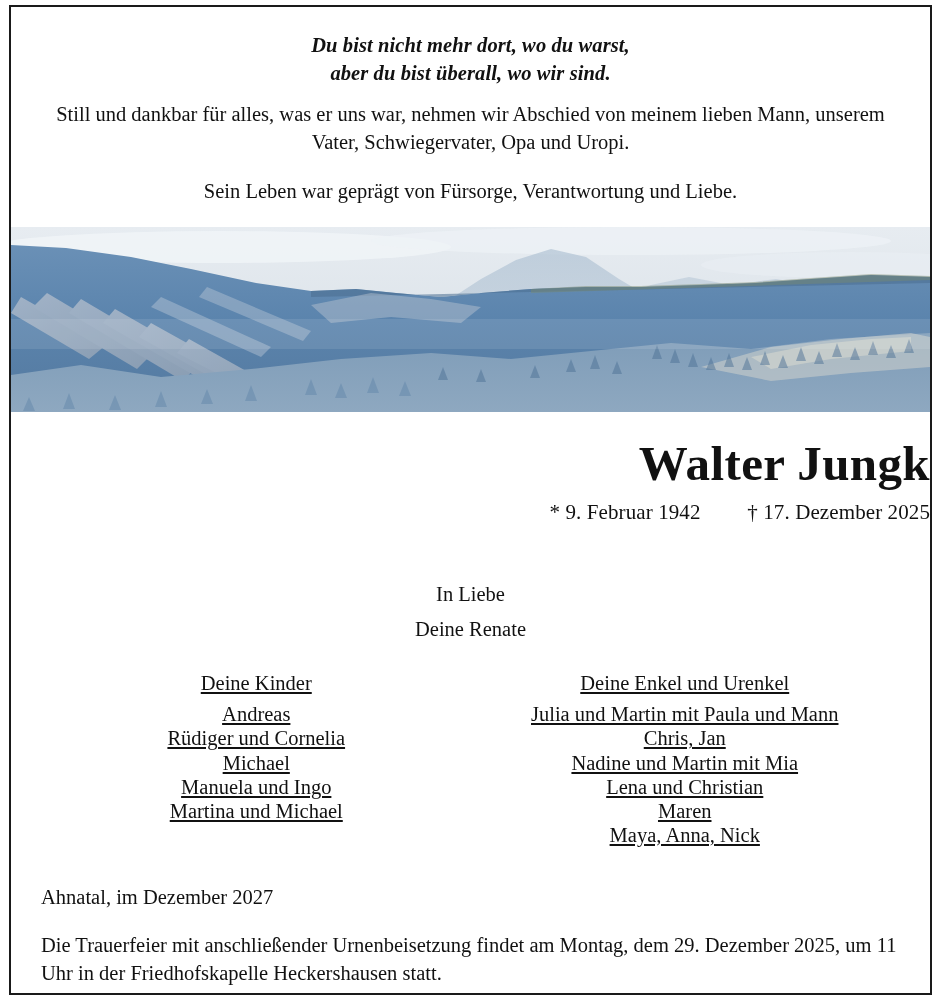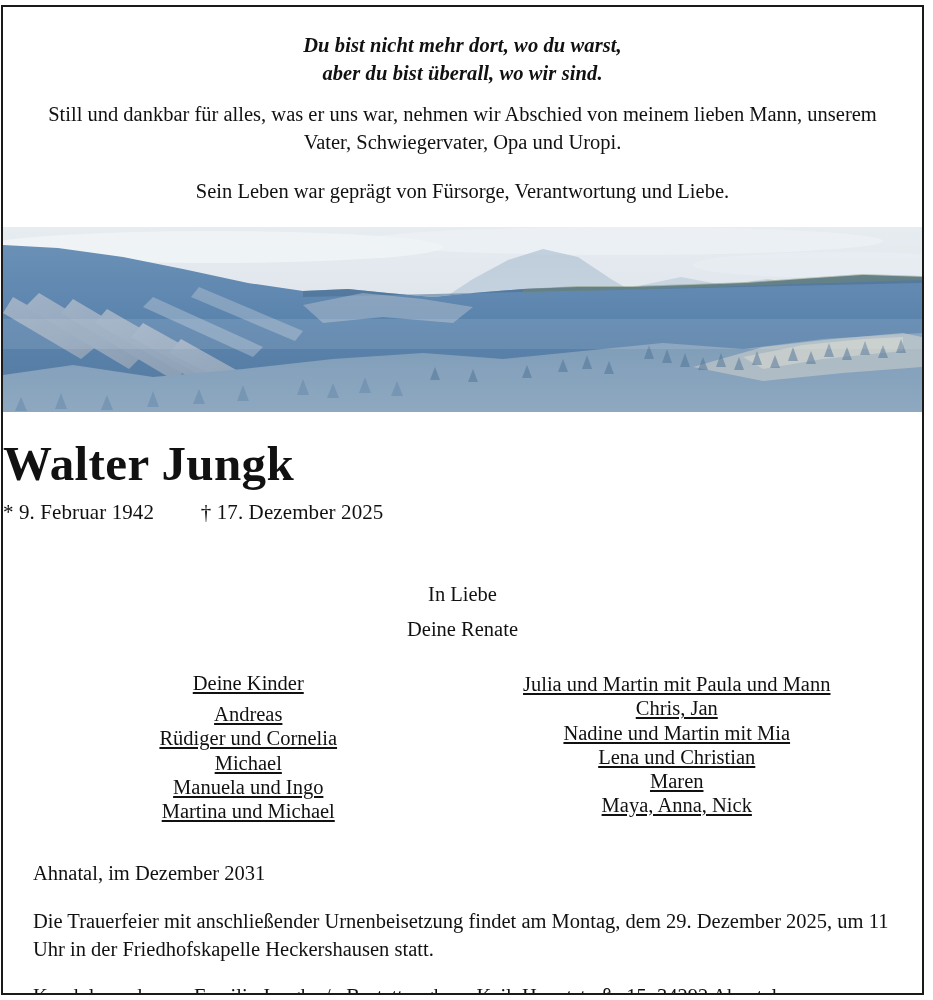--- a/index.html
+++ b/index.html
@@ -12,21 +12,21 @@
     width: 933px;
     height: 1000px;
     overflow: hidden;
     font-family: "Liberation Serif", "DejaVu Serif", serif;
     color: #111111;
   }
 
   
   .notice {
     position: absolute;
-    left: 1px;
+    left: 9px;
     top: 5px;
     width: 919px;   
     height: 986px;  
     border: 2px solid #1a1a1a;
     background: #ffffff;
     box-sizing: content-box;
     overflow: hidden;
   }
 
   
@@ -61,21 +61,21 @@
     margin-top: 21px;
     width: 100%;
     height: 185px;
     overflow: hidden;
     background: #dfe5ea;
   }
   .photo svg { display: block; width: 100%; height: 100%; }
 
   
   .name-block {
-    text-align: left;
+    text-align: right;
     margin-top: 26px;
   }
   .deceased-name {
     font-size: 49px;
     font-weight: 700;
     letter-spacing: 0.4px;
     line-height: 1.08;
   }
   .dates {
     margin-top: 9px;
@@ -271,31 +271,32 @@
       <div class="fam-head">Deine Kinder</div>
       <ul>
         <li>Andreas</li>
         <li>Rüdiger und Cornelia</li>
         <li>Michael</li>
         <li>Manuela und Ingo</li>
         <li>Martina und Michael</li>
       </ul>
     </div>
     <div class="fam-col">
+      <div class="fam-head">Deine Enkel und Urenkel</div>
       <ul>
         <li>Julia und Martin mit Paula und Mann</li>
         <li>Chris, Jan</li>
         <li>Nadine und Martin mit Mia</li>
         <li>Lena und Christian</li>
         <li>Maren</li>
         <li>Maya, Anna, Nick</li>
       </ul>
     </div>
   </div>
 
   <div class="footer">
-    <div class="foot-line">Ahnatal, im Dezember 2031</div>
+    <div class="foot-line">Ahnatal, im Dezember 2027</div>
     <div class="foot-line">Die Trauerfeier mit anschließender Urnenbeisetzung findet am Montag, dem 29. Dezember 2025, um 11 Uhr in der Friedhofskapelle Heckershausen statt.</div>
     <div class="foot-line">Kondolenzadresse: Familie Jungk c/o Bestattunghaus Keil, Hauptstraße 15, 34292 Ahnatal</div>
 
   </div>
 
 </div>
 
 </body></html>

